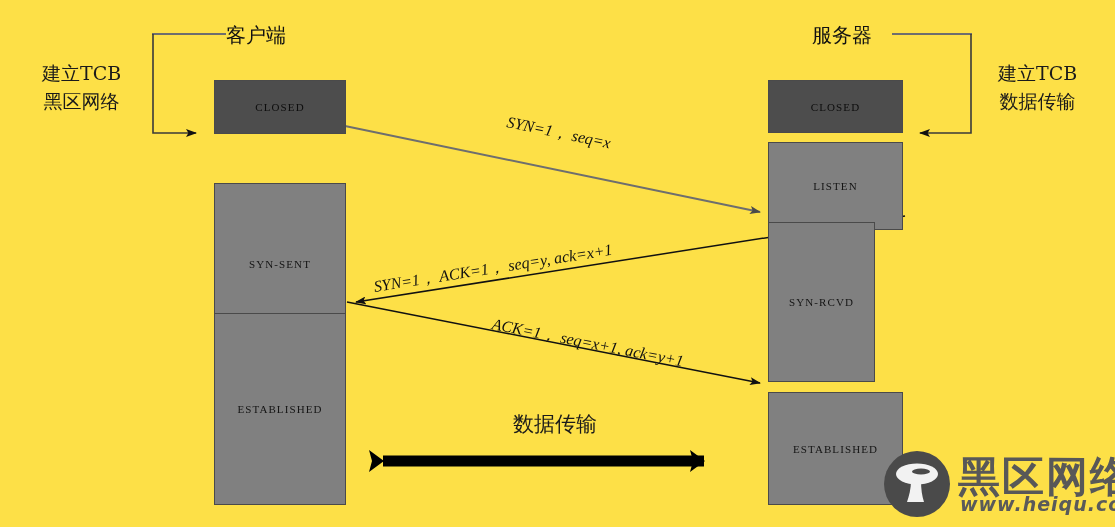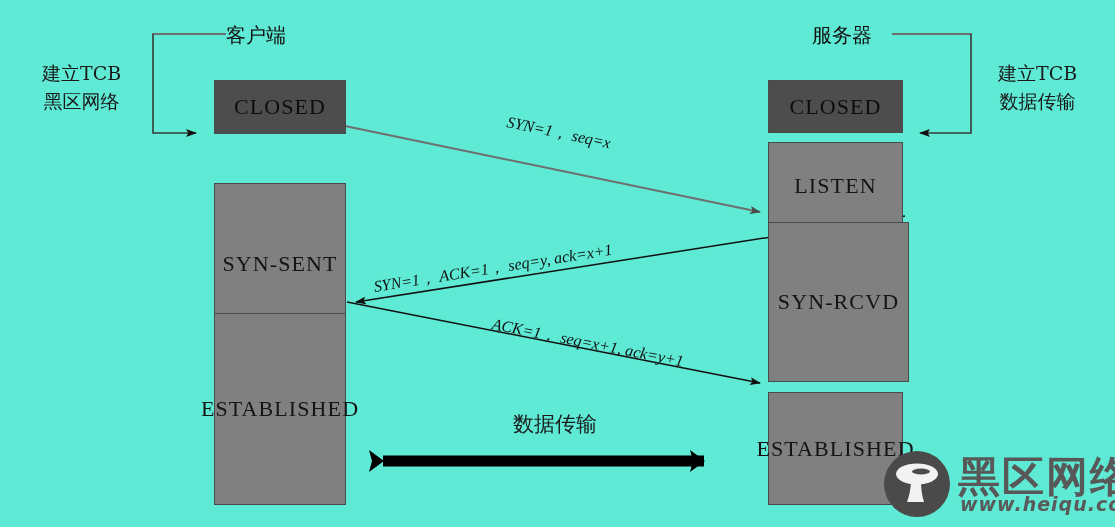--- a/index.html
+++ b/index.html
@@ -7,40 +7,40 @@
     padding: 0;
     background: #ffffff;
   }
   body {
     font-family: "Liberation Serif", "DejaVu Serif", serif;
   }
   #diagram-root {
     position: relative;
     width: 1115px;
     height: 527px;
-    background: #5eead4;
+    background: #fde047;
     overflow: hidden;
   }
   #diagram-svg {
     position: absolute;
     left: 0;
     top: 0;
     width: 1115px;
     height: 527px;
   }
   .state-box {
     position: absolute;
     box-sizing: border-box;
     border: 1px solid #4a4a4a;
     display: flex;
     align-items: center;
     justify-content: center;
     color: #111111;
     font-family: "Liberation Serif", "DejaVu Serif", serif;
-    font-size: 22px;
+    font-size: 11px;
     letter-spacing: 1.1px;
     white-space: nowrap;
   }
   .state-box.dark {
     background: #4d4d4d;
     color: #0d0d0d;
   }
   .state-box.light {
     background: #808080;
     color: #141414;
@@ -190,21 +190,21 @@
   <div class="state-box light" style="left:214px; top:313px; width:132px; height:192px;">
     <span>ESTABLISHED</span>
   </div>
 
   <div class="state-box dark" style="left:768px; top:80px; width:135px; height:53px;">
     <span>CLOSED</span>
   </div>
   <div class="state-box light" style="left:768px; top:142px; width:135px; height:88px;">
     <span>LISTEN</span>
   </div>
-  <div class="state-box light" style="left:768px; top:222px; width:141px; height:160px;">
+  <div class="state-box light" style="left:768px; top:222px; width:107px; height:160px;">
     <span>SYN-RCVD</span>
   </div>
   <div class="state-box light" style="left:768px; top:392px; width:135px; height:113px;">
     <span>ESTABLISHED</span>
   </div>
 
   <div class="msg-label" style="left:507px; top:112px; transform: rotate(11.8deg);">SYN=1，  seq=x</div>
 
   <div class="msg-label" style="left:374px; top:277px; transform: rotate(-8.9deg);">SYN=1，  ACK=1，  seq=y, ack=x+1</div>
 

